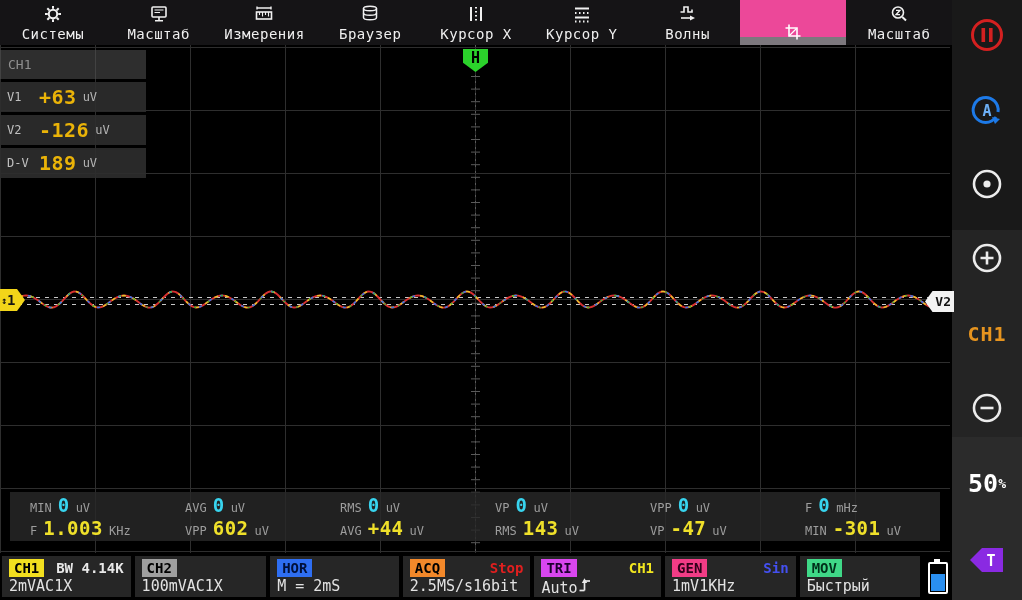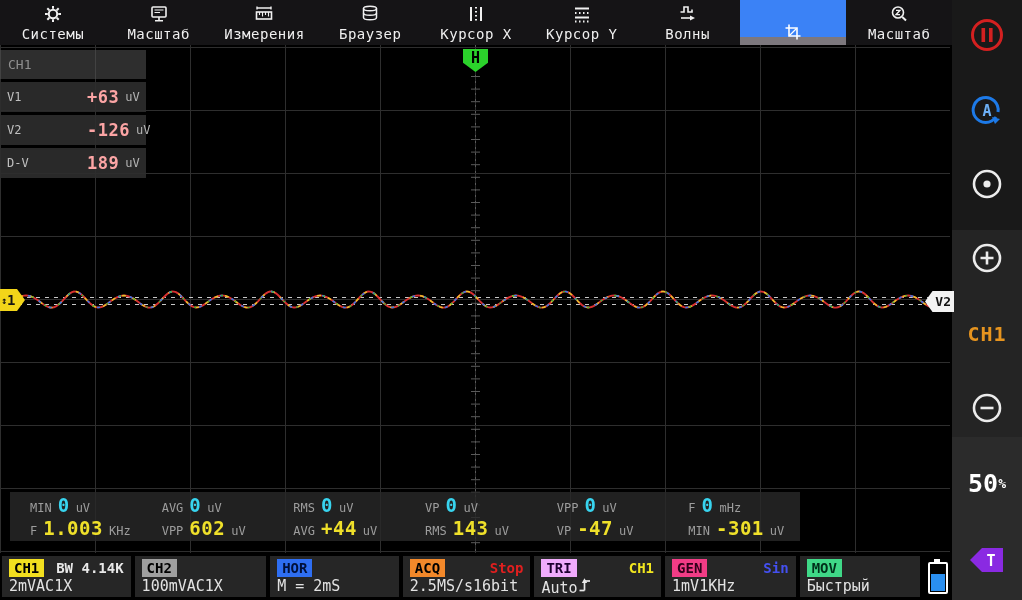--- a/index.html
+++ b/index.html
@@ -1,20 +1,20 @@
 <!DOCTYPE html>
 <html><head>
 <meta charset="utf-8">
 <style>
   html,body{margin:0;padding:0;background:#000;}
   body{width:1022px;height:600px;overflow:hidden;font-family:"DejaVu Sans Mono","Liberation Mono",monospace;}
   .app{position:relative;width:1022px;height:600px;background:#000;}
 
   
-  .menu-bar{position:absolute;left:0;top:0;width:952px;height:45px;display:flex;gap:0;background:#3b82f6;}
+  .menu-bar{position:absolute;left:0;top:0;width:952px;height:45px;display:flex;gap:0;background:#ec4899;}
   .tab{flex:1;background:#151416;display:flex;flex-direction:column;align-items:center;justify-content:center;color:#f0f0f0;cursor:pointer;}
   .tab.active{background:#7d787e;margin-top:37px;}
   .tab .ticon{height:20px;display:flex;align-items:flex-end;}
   .tab .lbl{font-size:14px;margin-top:2px;letter-spacing:.5px;white-space:nowrap;}
 
   
   .sidebar{position:absolute;left:952px;top:0;width:70px;height:600px;background:#191919;}
   .sb-sec2{position:absolute;left:0;top:230px;width:70px;height:207px;background:#242424;}
   .sb-sec3{position:absolute;left:0;top:437px;width:70px;height:163px;background:#2b2b2b;}
   .sb-item{position:absolute;left:0;width:70px;display:flex;justify-content:center;align-items:center;cursor:pointer;}
@@ -36,42 +36,42 @@
   .ch1-tag .num{font-size:14px;}
   .v2-tag{position:absolute;left:925px;top:246px;width:26px;height:21px;background:#f2f2f2;
     clip-path:polygon(26% 0,100% 0,100% 100%,26% 100%,0 50%);display:flex;align-items:center;justify-content:flex-end;
     color:#111;font-weight:bold;font-size:13px;padding-right:3px;cursor:pointer;}
 
   
   .ch-info{position:absolute;left:0;top:5px;width:146px;}
   .ci-head{height:29px;background:rgba(84,84,84,.55);color:#909090;font-size:13px;display:flex;align-items:center;padding-left:8px;margin-bottom:3px;}
   .ci-row{height:30px;background:rgba(46,46,46,.9);margin-bottom:3px;display:flex;align-items:center;padding-left:7px;}
   .ci-lbl{color:#c0c0c0;font-size:12px;width:32px;flex:none;}
-  .ci-val{color:#fca5a5;font-size:17px;font-weight:bold;letter-spacing:.5px;margin-left:48px;}
+  .ci-val{color:#eab308;font-size:20px;font-weight:bold;letter-spacing:.5px;}
   .ci-unit{color:#b4b4b4;font-size:12px;margin-left:6px;}
 
   
-  .measure-bar{position:absolute;left:10px;top:447px;width:790px;height:49px;background:rgba(40,40,40,.82);display:flex;}
+  .measure-bar{position:absolute;left:10px;top:447px;width:930px;height:49px;background:rgba(40,40,40,.82);display:flex;}
   .m-col{flex:1;display:flex;flex-direction:column;justify-content:center;padding-left:20px;}
   .m-row{display:flex;align-items:baseline;gap:6px;height:23px;}
   .m-lbl{color:#9d9d9d;font-size:12px;}
   .m-val{font-size:19px;font-weight:bold;letter-spacing:.5px;}
   .m-val.cyan{color:#38d4ef;}
   .m-val.yel{color:#efe02a;}
   .m-unit{color:#9d9d9d;font-size:12px;}
 
   
   .status-bar{position:absolute;left:0;top:553px;width:952px;height:47px;background:#000;display:flex;gap:4px;padding:3px 0 0 2px;box-sizing:border-box;}
   .sec{background:#262626;height:41px;padding:3px 7px;box-sizing:border-box;display:flex;flex-direction:column;justify-content:space-between;cursor:pointer;}
   .s1{width:130px}.s2{width:133px}.s3{width:130px}.s4{width:129px}.s5{width:128px}.s6{width:132px}.s7{width:122px}
   .srow{display:flex;justify-content:space-between;align-items:center;}
   .srow2{display:flex;justify-content:flex-start;align-items:center;color:#e2e2e2;font-size:15px;}
   .badge{font-size:14px;font-weight:bold;color:#000;padding:0 5px;height:18px;display:flex;align-items:center;}
   .b-ch1{background:#f2df1f}.b-ch2{background:#9f9f9f}.b-hor{background:#2e6ef2;color:#00103a}
-  .b-acq{background:#f2882a}.b-tri{background:#f0abfc;color:#1d0030}.b-gen{background:#f23c86;color:#30001a}.b-mov{background:#3fd887;color:#00301a}
+  .b-acq{background:#f2882a}.b-tri{background:#d946ef;color:#1d0030}.b-gen{background:#f23c86;color:#30001a}.b-mov{background:#3fd887;color:#00301a}
   .t-info{font-size:14px;font-weight:bold;color:#e8e8e8;}
   .t-stop{color:#e01f1f}.t-ch1{color:#f2e61f}.t-sin{color:#4450f0}
   .battery-wrap{width:28px;display:flex;align-items:center;justify-content:center;}
   .battery{position:relative;width:16px;height:28px;border:2px solid #fff;border-radius:2px;}
   .battery:before{content:"";position:absolute;left:4px;top:-5px;width:6px;height:3px;background:#fff;}
   .battery:after{content:"";position:absolute;left:1px;right:1px;bottom:1px;height:60%;background:#2a8ff0;}
 
   svg text{font-family:"DejaVu Sans Mono","Liberation Mono",monospace;}
 </style>
 </head>

